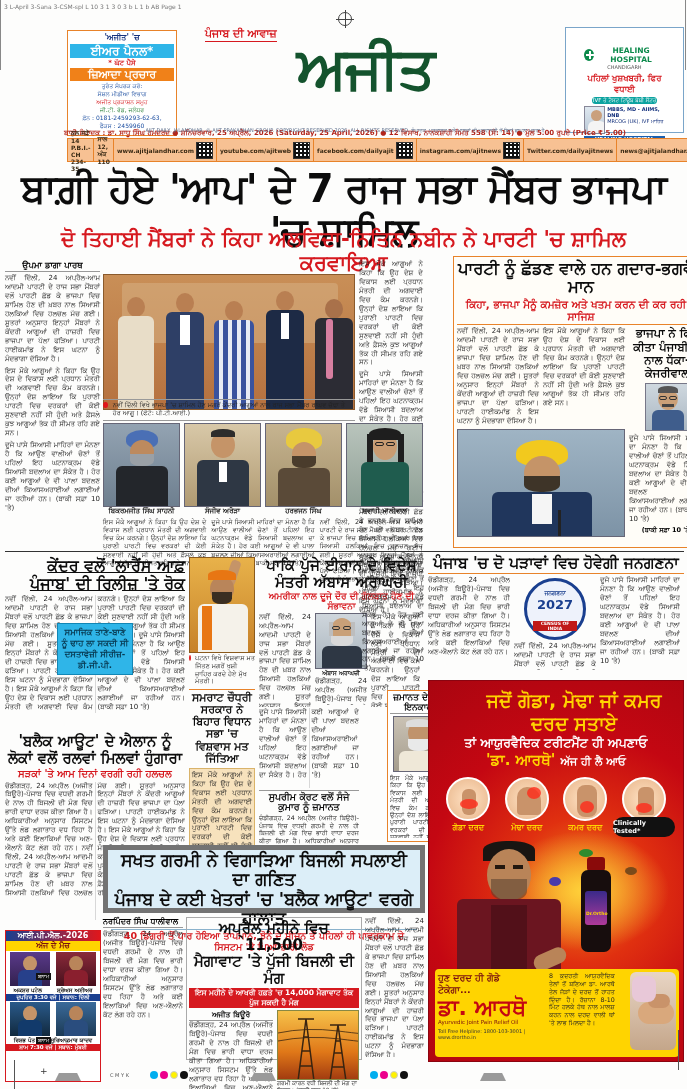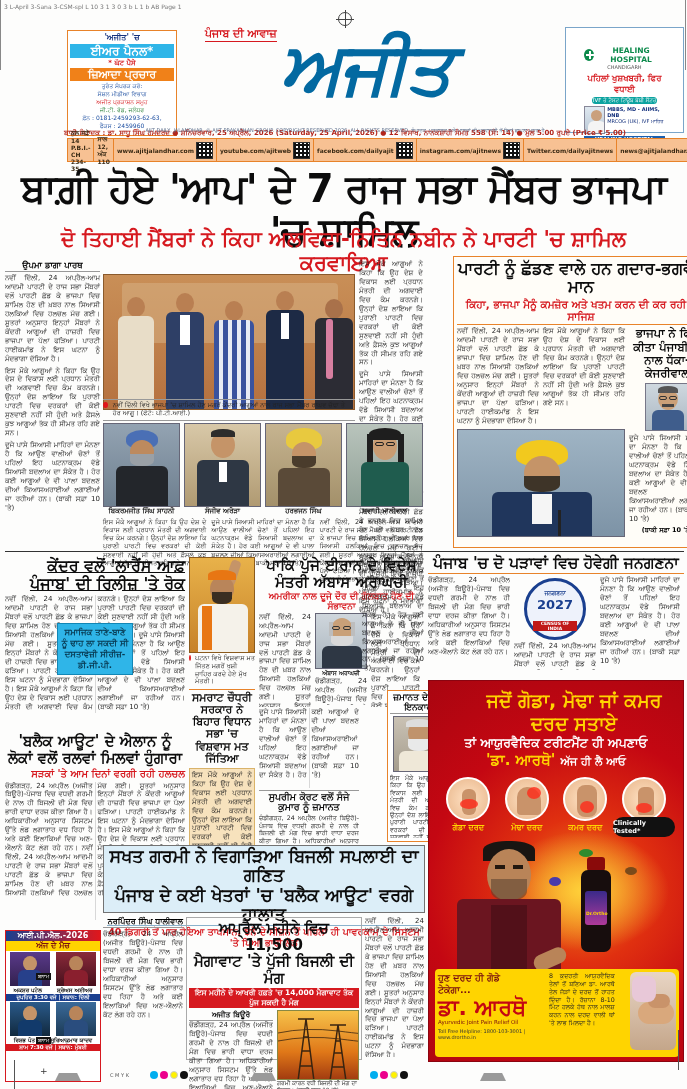--- a/index.html
+++ b/index.html
@@ -48,21 +48,21 @@
     <div style="font-size:6px;" class="tinyblue">ਤੁਰੰਤ ਸੰਪਰਕ ਕਰੋ:</div>
     <div style="font-size:6px;" class="tinyblue">ਸੋਸ਼ਲ ਮੀਡੀਆ ਵਿਭਾਗ</div>
     <div style="font-size:6px;" class="tinyred">ਅਜੀਤ ਪ੍ਰਕਾਸ਼ਨ ਸਮੂਹ</div>
     <div style="font-size:6px;" class="tinygreen">ਜੀ.ਟੀ. ਰੋਡ, ਜਲੰਧਰ</div>
     <div style="font-size:6px;" class="tinyblue">ਫ਼ੋਨ : 0181-2459293-62-63,</div>
     <div style="font-size:6px;" class="tinyblue">ਫੈਕਸ : 2459960</div>
   </div>
 
   <div class="abs" style="left:205px;top:27px;font-size:11px;font-weight:bold;color:#d6191f;border-bottom:1px solid #d6191f;padding-bottom:1px;">ਪੰਜਾਬ ਦੀ ਆਵਾਜ਼</div>
   <div class="abs" style="left:165px;top:18px;width:400px;height:100px;display:flex;align-items:center;justify-content:center;">
-    <span style="font-size:72px;font-weight:900;color:#0369a1;letter-spacing:-2px;line-height:1;font-style:italic;">ਅਜੀਤ</span>
+    <span style="font-size:58px;font-weight:900;color:#14532d;letter-spacing:-2px;line-height:1;">ਅਜੀਤ</span>
   </div>
 
   <div class="abs" style="left:565px;top:27px;width:119px;height:106px;border:1px solid #7aa5c9;background:#fff;text-align:center;padding:18px;">
     <div style="display:flex;align-items:center;justify-content:center;gap:3px;">
       <span style="display:inline-block;width:12px;height:12px;border-radius:50%;background:#0c8a4b;position:relative;">
         <span style="position:absolute;left:5px;top:2px;width:2px;height:8px;background:#fff;"></span>
         <span style="position:absolute;left:2px;top:5px;width:8px;height:2px;background:#fff;"></span>
       </span>
       <span style="font-size:7.5px;font-weight:bold;color:#0c8a4b;">HEALING HOSPITAL</span>
     </div>
@@ -336,34 +336,34 @@
           <div style="position:absolute;left:6px;right:6px;bottom:6px;background:#c01818;color:#fff;font-size:4.5px;font-weight:bold;">CENSUS OF INDIA</div>
         </div>
         <div class="just bodytxt" style="height:28px;overflow:hidden;">ਨਵੀਂ ਦਿੱਲੀ, 24 ਅਪ੍ਰੈਲ-ਆਮ ਆਦਮੀ ਪਾਰਟੀ ਦੇ ਰਾਜ ਸਭਾ ਮੈਂਬਰਾਂ ਵਲੋਂ ਪਾਰਟੀ ਛੱਡ ਕੇ ਭਾਜਪਾ ਵਿਚ ਸ਼ਾਮਿਲ ਹੋਣ ਦੀ ਖ਼ਬਰ ਨਾਲ ਸਿਆਸੀ ਹਲਕਿਆਂ ਵਿਚ ਹਲਚਲ ਮੱਚ ਗਈ। ਸੂਤਰਾਂ ਅਨੁਸਾਰ ਇਨ੍ਹਾਂ ਮੈਂਬਰਾਂ ਨੇ ਕੇਂਦਰੀ ਆਗੂਆਂ ਦੀ ਹਾਜ਼ਰੀ ਵਿਚ ਭਾਜਪਾ ਦਾ ਪੱਲਾ ਫੜਿਆ। ਪਾਰਟੀ ਹਾਈਕਮਾਂਡ ਨੇ ਇਸ ਘਟਨਾ ਨੂੰ ਮੰਦਭਾਗਾ ਦੱਸਿਆ ਹੈ।</div>
       </div>
       <div class="just bodytxt" style="width:80px;height:96px;overflow:hidden;">ਦੂਜੇ ਪਾਸੇ ਸਿਆਸੀ ਮਾਹਿਰਾਂ ਦਾ ਮੰਨਣਾ ਹੈ ਕਿ ਆਉਣ ਵਾਲੀਆਂ ਚੋਣਾਂ ਤੋਂ ਪਹਿਲਾਂ ਇਹ ਘਟਨਾਕ੍ਰਮ ਵੱਡੇ ਸਿਆਸੀ ਬਦਲਾਅ ਦਾ ਸੰਕੇਤ ਹੈ। ਹੋਰ ਕਈ ਆਗੂਆਂ ਦੇ ਵੀ ਪਾਲਾ ਬਦਲਣ ਦੀਆਂ ਕਿਆਸਅਰਾਈਆਂ ਲਗਾਈਆਂ ਜਾ ਰਹੀਆਂ ਹਨ। (ਬਾਕੀ ਸਫ਼ਾ 10 'ਤੇ)</div>
     </div>
   </div>
 
   <div class="abs" style="left:5px;top:733px;width:180px;height:196px;">
     <div class="hl" style="font-size:15px;text-align:center;">'ਬਲੈਕ ਆਊਟ' ਦੇ ਐਲਾਨ ਨੂੰ ਲੋਕਾਂ ਵਲੋਂ ਰਲਵਾਂ ਮਿਲਵਾਂ ਹੁੰਗਾਰਾ</div>
-    <div class="redsub" style="font-size:10px;text-align:right;margin:2px 0;">ਸੜਕਾਂ 'ਤੇ ਆਮ ਦਿਨਾਂ ਵਰਗੀ ਰਹੀ ਹਲਚਲ</div>
+    <div class="redsub" style="font-size:10px;text-align:center;margin:2px 0;">ਸੜਕਾਂ 'ਤੇ ਆਮ ਦਿਨਾਂ ਵਰਗੀ ਰਹੀ ਹਲਚਲ</div>
     <div class="cols2 just bodytxt" style="height:138px;overflow:hidden;">
       <span>ਚੰਡੀਗੜ੍ਹ, 24 ਅਪ੍ਰੈਲ (ਅਜੀਤ ਬਿਊਰੋ)-ਪੰਜਾਬ ਵਿਚ ਵਧਦੀ ਗਰਮੀ ਦੇ ਨਾਲ ਹੀ ਬਿਜਲੀ ਦੀ ਮੰਗ ਵਿਚ ਭਾਰੀ ਵਾਧਾ ਦਰਜ ਕੀਤਾ ਗਿਆ ਹੈ। ਅਧਿਕਾਰੀਆਂ ਅਨੁਸਾਰ ਸਿਸਟਮ ਉੱਤੇ ਲੋਡ ਲਗਾਤਾਰ ਵਧ ਰਿਹਾ ਹੈ ਅਤੇ ਕਈ ਇਲਾਕਿਆਂ ਵਿਚ ਅਣ-ਐਲਾਨੇ ਕੱਟ ਲੱਗ ਰਹੇ ਹਨ।</span> <span>ਨਵੀਂ ਦਿੱਲੀ, 24 ਅਪ੍ਰੈਲ-ਆਮ ਆਦਮੀ ਪਾਰਟੀ ਦੇ ਰਾਜ ਸਭਾ ਮੈਂਬਰਾਂ ਵਲੋਂ ਪਾਰਟੀ ਛੱਡ ਕੇ ਭਾਜਪਾ ਵਿਚ ਸ਼ਾਮਿਲ ਹੋਣ ਦੀ ਖ਼ਬਰ ਨਾਲ ਸਿਆਸੀ ਹਲਕਿਆਂ ਵਿਚ ਹਲਚਲ ਮੱਚ ਗਈ। ਸੂਤਰਾਂ ਅਨੁਸਾਰ ਇਨ੍ਹਾਂ ਮੈਂਬਰਾਂ ਨੇ ਕੇਂਦਰੀ ਆਗੂਆਂ ਦੀ ਹਾਜ਼ਰੀ ਵਿਚ ਭਾਜਪਾ ਦਾ ਪੱਲਾ ਫੜਿਆ। ਪਾਰਟੀ ਹਾਈਕਮਾਂਡ ਨੇ ਇਸ ਘਟਨਾ ਨੂੰ ਮੰਦਭਾਗਾ ਦੱਸਿਆ ਹੈ।</span> <span>ਇਸ ਮੌਕੇ ਆਗੂਆਂ ਨੇ ਕਿਹਾ ਕਿ ਉਹ ਦੇਸ਼ ਦੇ ਵਿਕਾਸ ਲਈ ਪ੍ਰਧਾਨ ਮੰਤਰੀ ਦੀ ਅਗਵਾਈ ਵਿਚ ਕੰਮ ਕਰਨਗੇ। ਉਨ੍ਹਾਂ ਦੋਸ਼ ਲਾਇਆ ਕਿ ਪੁਰਾਣੀ ਪਾਰਟੀ ਵਿਚ ਵਰਕਰਾਂ ਦੀ ਕੋਈ ਸੁਣਵਾਈ ਨਹੀਂ ਸੀ ਹੁੰਦੀ ਅਤੇ ਫ਼ੈਸਲੇ ਕੁਝ ਆਗੂਆਂ ਤੱਕ ਹੀ ਸੀਮਤ ਰਹਿ ਗਏ ਸਨ।</span>
     </div>
   </div>
 
-  <div class="abs" style="left:103px;top:845px;width:322px;height:68px;background:#dceef8;border:1px solid #737373;padding:1px 3px;">
+  <div class="abs" style="left:103px;top:845px;width:322px;height:68px;background:#dceef8;border:5px solid #737373;padding:1px 3px;">
     <div class="hl" style="font-size:17.5px;text-align:center;">ਸਖਤ ਗਰਮੀ ਨੇ ਵਿਗਾੜਿਆ ਬਿਜਲੀ ਸਪਲਾਈ ਦਾ ਗਣਿਤ</div>
     <div class="hl" style="font-size:17.5px;text-align:center;">ਪੰਜਾਬ ਦੇ ਕਈ ਖੇਤਰਾਂ 'ਚ 'ਬਲੈਕ ਆਊਟ' ਵਰਗੇ ਹਾਲਾਤ</div>
     <div class="redsub" style="font-size:9.5px;text-align:center;border-top:1px solid #8ab2cc;margin-top:1px;padding-top:1px;">40 ਡਿਗਰੀ ਤੋਂ ਪਾਰ ਹੋਇਆ ਤਾਪਮਾਨ, ਝੋਨੇ ਦੇ ਸੀਜ਼ਨ ਤੋਂ ਪਹਿਲਾਂ ਹੀ ਪਾਵਰਕਾਮ ਦੇ ਸਿਸਟਮ 'ਤੇ ਪਿਆ ਭਾਰੀ ਲੋਡ</div>
   </div>
 
   <div class="abs" style="left:103px;top:917px;width:80px;height:143px;">
-    <div style="font-size:8px;font-weight:bold;text-align:right;border-bottom:1px solid #999;">ਨਰਪਿੰਦਰ ਸਿੰਘ ਧਾਲੀਵਾਲ</div>
+    <div style="font-size:8px;font-weight:bold;text-align:left;border-bottom:1px solid #999;">ਨਰਪਿੰਦਰ ਸਿੰਘ ਧਾਲੀਵਾਲ</div>
     <div class="just bodytxt" style="margin-top:2px;height:126px;overflow:hidden;">ਚੰਡੀਗੜ੍ਹ, 24 ਅਪ੍ਰੈਲ (ਅਜੀਤ ਬਿਊਰੋ)-ਪੰਜਾਬ ਵਿਚ ਵਧਦੀ ਗਰਮੀ ਦੇ ਨਾਲ ਹੀ ਬਿਜਲੀ ਦੀ ਮੰਗ ਵਿਚ ਭਾਰੀ ਵਾਧਾ ਦਰਜ ਕੀਤਾ ਗਿਆ ਹੈ। ਅਧਿਕਾਰੀਆਂ ਅਨੁਸਾਰ ਸਿਸਟਮ ਉੱਤੇ ਲੋਡ ਲਗਾਤਾਰ ਵਧ ਰਿਹਾ ਹੈ ਅਤੇ ਕਈ ਇਲਾਕਿਆਂ ਵਿਚ ਅਣ-ਐਲਾਨੇ ਕੱਟ ਲੱਗ ਰਹੇ ਹਨ।</div>
   </div>
 
   <div class="abs" style="left:186px;top:917px;width:176px;height:143px;border:1px solid #aaa;padding:2px;">
     <div class="hl" style="font-size:15px;text-align:center;">ਅਪ੍ਰੈਲ ਮਹੀਨੇ ਵਿਚ 11,500</div>
     <div class="hl" style="font-size:15px;text-align:center;">ਮੈਗਾਵਾਟ 'ਤੇ ਪੁੱਜੀ ਬਿਜਲੀ ਦੀ ਮੰਗ</div>
     <div style="background:#d6191f;color:#fff;font-size:7.5px;font-weight:bold;text-align:center;margin:2px 0;">ਇਸ ਮਹੀਨੇ ਦੇ ਆਖਰੀ ਹਫ਼ਤੇ 'ਚ 14,000 ਮੈਗਾਵਾਟ ਤੱਕ ਪੁੱਜ ਸਕਦੀ ਹੈ ਮੰਗ</div>
     <div style="display:flex;gap:4px;">
       <div style="width:84px;">
         <div style="font-size:7.5px;font-weight:bold;text-align:center;border-bottom:1px solid #999;">ਅਜੀਤ ਬਿਊਰੋ</div>

